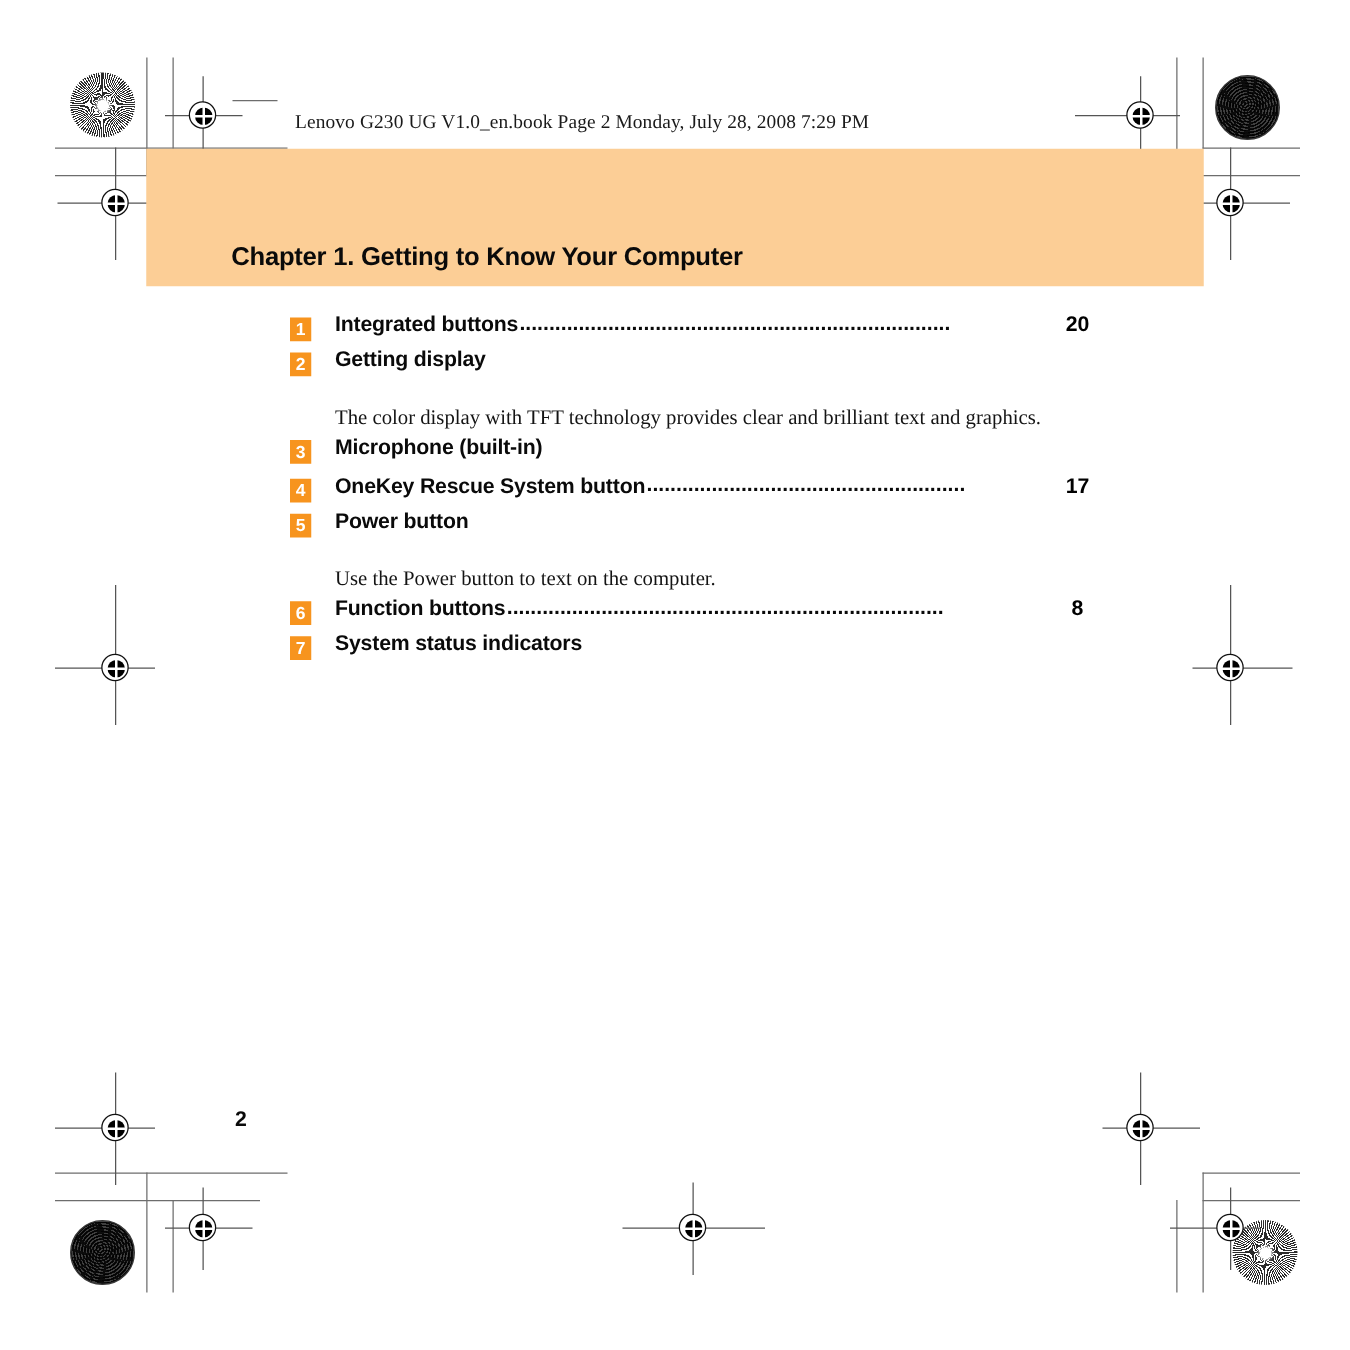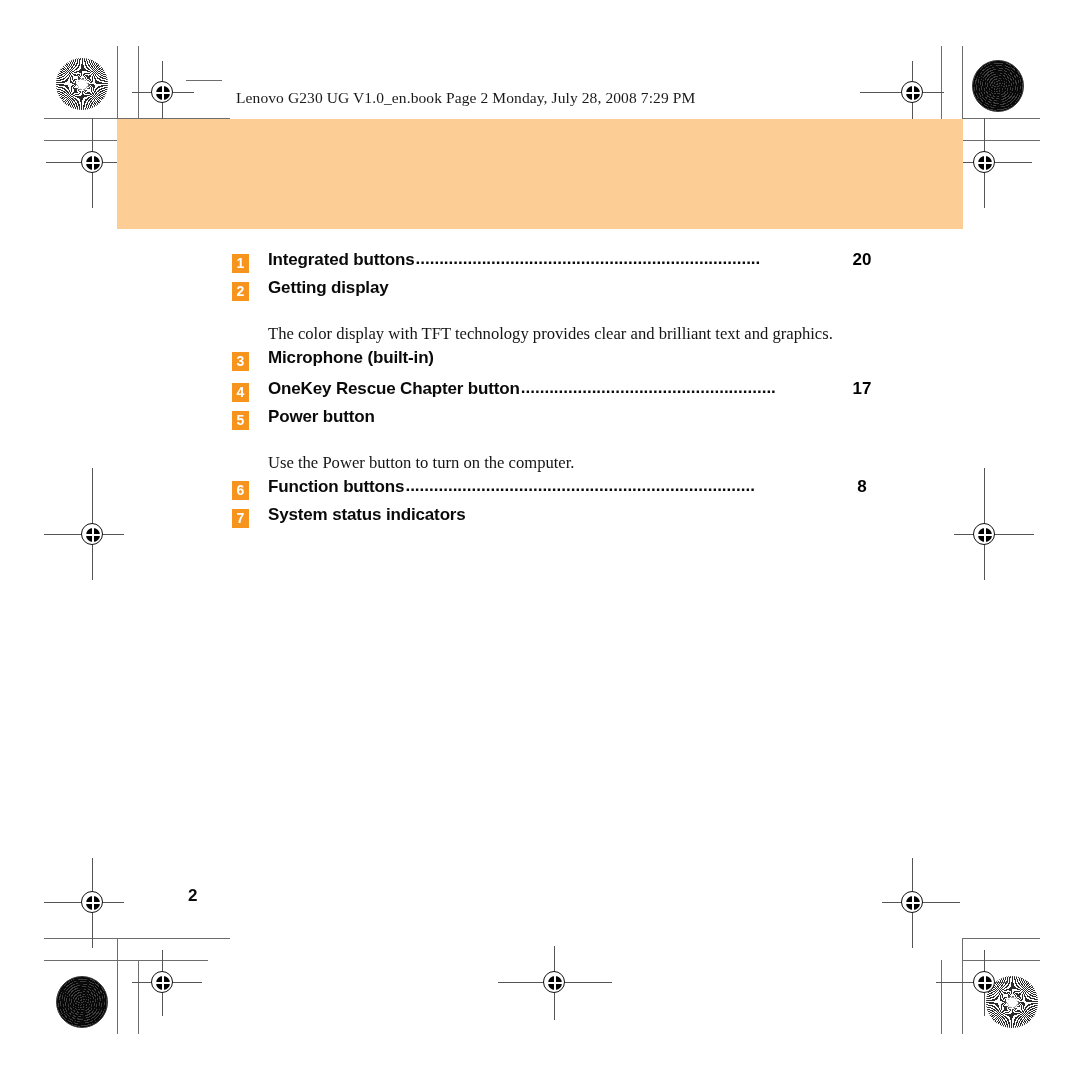--- a/index.html
+++ b/index.html
@@ -317,20 +317,21 @@
     <div class="rh" style="left:-26px; top:22px; width:72px; height:1.3px;"></div>
     <div class="rv" style="left:22px; top:-10px; width:1.3px; height:66px;"></div>
     <div class="ring"></div>
       <div class="dot"></div>
   </div>
 
   <div class="header-rule" style="left:186px; top:80px; width:36px; height:1.2px;"></div>
   <div class="doc-header">Lenovo G230 UG V1.0_en.book  Page 2  Monday, July 28, 2008  7:29 PM</div>
 
   <div class="chapter-band"></div>
+  <div class="chapter-title">Chapter 1. Getting to Know Your Computer</div>
 
   <div class="content">
 
     <div class="item">
       <div class="item-head">
         <span class="badge">1</span>
         <span class="item-title">Integrated buttons</span>
         <span class="leader">.........................................................................</span>
         <span class="pageno">20</span>
       </div>
@@ -351,32 +352,32 @@
         <span class="badge">3</span>
         <span class="item-title">Microphone (built-in)</span>
       </div>
     </div>
 
     <div class="gap-sm"></div>
 
     <div class="item">
       <div class="item-head">
         <span class="badge">4</span>
-        <span class="item-title">OneKey Rescue Chapter button</span>
+        <span class="item-title">OneKey Rescue System button</span>
         <span class="leader">......................................................</span>
         <span class="pageno">17</span>
       </div>
     </div>
 
     <div class="item">
       <div class="item-head">
         <span class="badge">5</span>
         <span class="item-title">Power button</span>
       </div>
-      <div class="item-body nojust">Use the Power button to turn on the computer.</div>
+      <div class="item-body nojust">Use the Power button to text on the computer.</div>
     </div>
 
     <div class="gap-sm"></div>
 
     <div class="item">
       <div class="item-head">
         <span class="badge">6</span>
         <span class="item-title">Function buttons</span>
         <span class="leader">..........................................................................</span>
         <span class="pageno">8</span>

